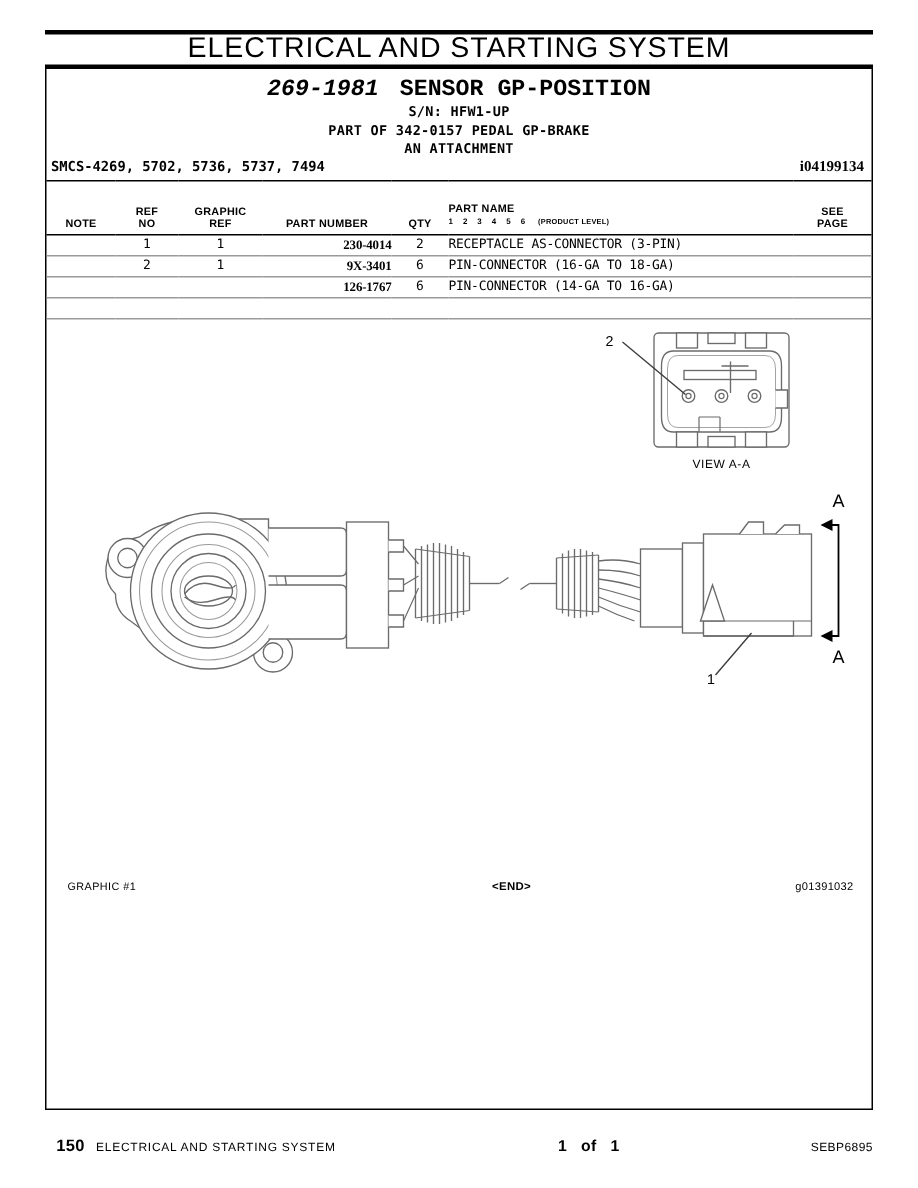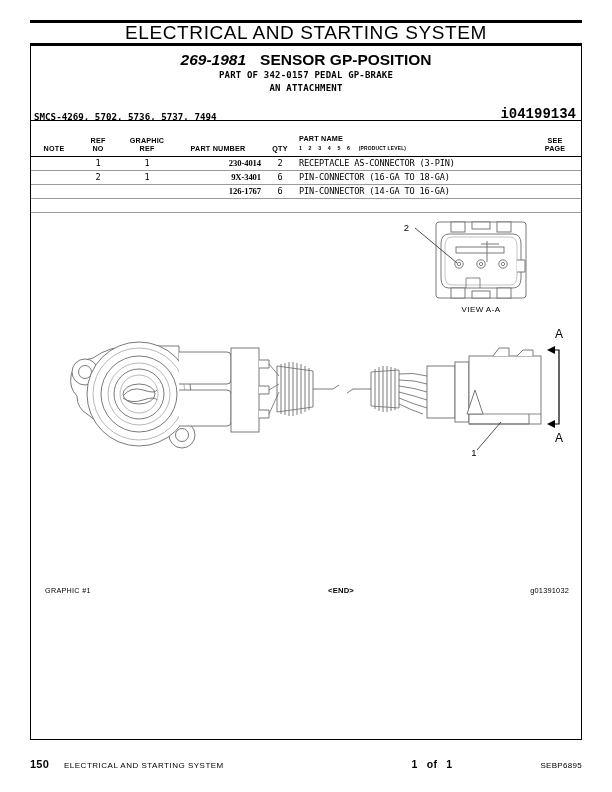--- a/index.html
+++ b/index.html
@@ -51,21 +51,21 @@
 
   
   .heading-block {
     position: absolute;
     left: 30px;
     top: 50px;
     width: 552px;
     text-align: center;
   }
   .hl-main {
-    font-family: Liberation Sans, sans-serif;
+    font-family: Liberation Mono, monospace;
     font-size: 15.5px;
     font-weight: bold;
     letter-spacing: 0px;
     line-height: 19px;
     white-space: nowrap;
   }
   .hl-main .pn {
     font-style: italic;
     margin-right: 14px;
   }
@@ -88,22 +88,22 @@
     justify-content: space-between;
     align-items: flex-end;
   }
   .smcs-text {
     font-family: "DejaVu Sans Mono", monospace;
     font-size: 9.2px;
     font-weight: bold;
     white-space: nowrap;
   }
   .doc-id {
-    font-family: Liberation Mono, monospace;
-    font-size: 14px;
+    font-family: Liberation Serif, serif;
+    font-size: 10px;
     font-weight: bold;
     white-space: nowrap;
     padding-right: 2px;
   }
 
   
   .table-wrap {
     position: absolute;
     left: 31px;
     top: 120px;
@@ -224,34 +224,33 @@
     left: 30px;
     top: 758px;
     width: 552px;
     display: flex;
     align-items: baseline;
   }
   .pf-pageno {
     font-size: 11px;
     font-weight: bold;
     width: 34px;
-    text-align: left;
+    text-align: center;
     letter-spacing: 0.2px;
   }
   .pf-title {
     font-size: 8px;
     letter-spacing: 0.5px;
     flex: 1;
     text-align: left;
   }
   .pf-count {
     font-size: 10.5px;
     font-weight: bold;
     width: 120px;
-    text-align: center;
     letter-spacing: 0.4px;
   }
   .pf-count .of { margin: 0 9px; }
   .pf-doc {
     font-size: 8px;
     width: 90px;
     text-align: right;
     letter-spacing: 0.3px;
   }
 </style>
@@ -261,20 +260,21 @@
 <div class="page-frame"></div>
 
 <div class="title-band">
   <div class="section-title">ELECTRICAL AND STARTING SYSTEM</div>
 </div>
 
 <div class="heading-block">
   <div class="hl-main">
     <span class="pn">269-1981</span><span>SENSOR GP-POSITION</span>
   </div>
+  <div class="hl-sub">S/N: HFW1-UP</div>
   <div class="hl-sub">PART OF 342-0157 PEDAL GP-BRAKE</div>
   <div class="hl-sub">AN ATTACHMENT</div>
 </div>
 
 <div class="smcs-row">
   <div class="smcs-text">SMCS-4269, 5702, 5736, 5737, 7494</div>
   <div class="doc-id">i04199134</div>
 </div>
 
 <div class="table-wrap">

